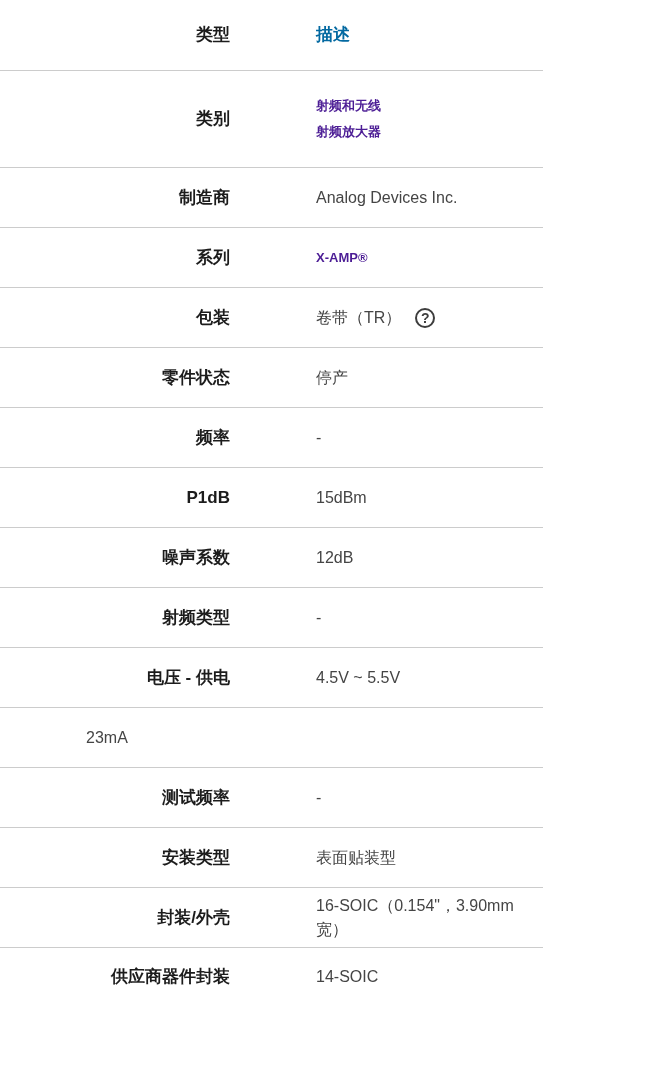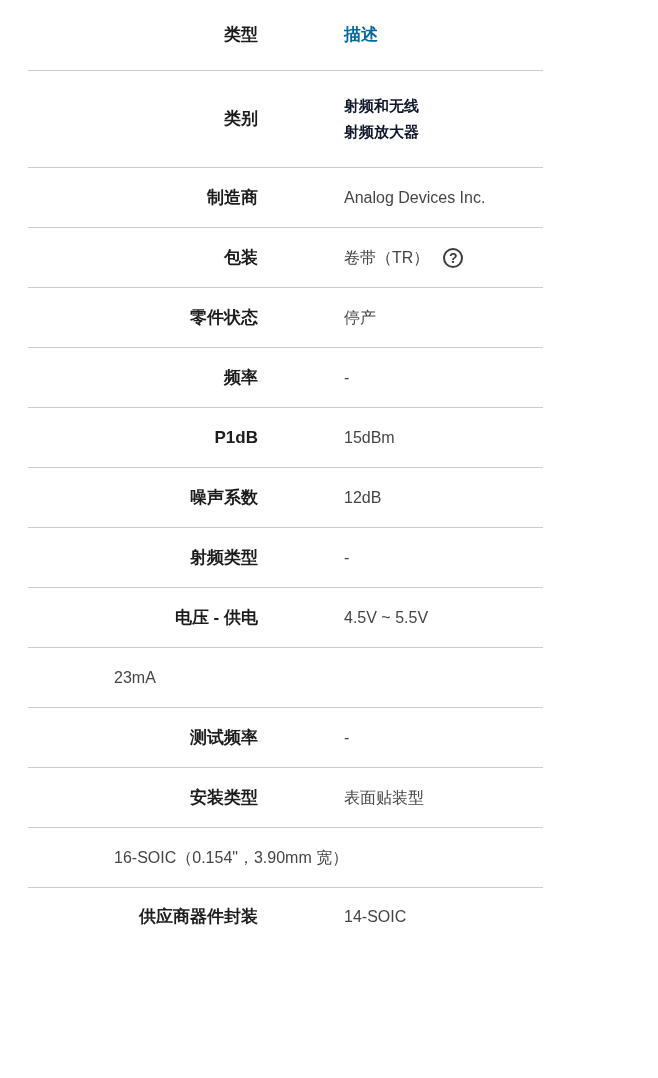--- a/index.html
+++ b/index.html
@@ -6,21 +6,20 @@
   html, body {
     margin: 0;
     padding: 0;
     background: #ffffff;
     width: 658px;
     font-family: "Liberation Sans", "DejaVu Sans", sans-serif;
   }
   .attr-table {
     width: 543px;
     background: #ffffff;
-    padding-left: 28px;
   }
   .row {
     display: flex;
     align-items: center;
     border-bottom: 1px solid #cccccc;
     min-height: 60px;
   }
   .row.header-row {
     min-height: 71px;
   }
@@ -46,24 +45,24 @@
     color: #454545;
     display: flex;
     align-items: center;
     line-height: 24px;
   }
   .value-stack {
     display: flex;
     flex-direction: column;
   }
   a.value-link {
-    color: #0f172a;
+    color: #4c1d95;
     font-weight: 700;
     text-decoration: none;
-    font-size: 15px;
+    font-size: 13px;
     line-height: 26px;
     cursor: pointer;
   }
   .value-text {
     font-size: 16px;
     color: #454545;
   }
   .help-icon {
     margin-left: 14px;
     width: 20px;
@@ -101,20 +100,28 @@
       </div>
       <div class="row">
         <div class="cell-label">制造商</div>
         <div class="cell-value">
           <div class="value-stack">
             <span class="value-text">Analog Devices Inc.</span>
           </div>
         </div>
       </div>
       <div class="row">
+        <div class="cell-label">系列</div>
+        <div class="cell-value">
+          <div class="value-stack">
+            <a class="value-link" href="#">X-AMP®</a>
+          </div>
+        </div>
+      </div>
+      <div class="row">
         <div class="cell-label">包装</div>
         <div class="cell-value">
           <div class="value-stack">
             <span class="value-text">卷带（TR）</span>
           </div>
           <span class="help-icon">?</span>
         </div>
       </div>
       <div class="row">
         <div class="cell-label">零件状态</div>
@@ -181,20 +188,21 @@
       </div>
       <div class="row">
         <div class="cell-label">安装类型</div>
         <div class="cell-value">
           <div class="value-stack">
             <span class="value-text">表面贴装型</span>
           </div>
         </div>
       </div>
       <div class="row">
+        <div class="cell-label">封装/外壳</div>
         <div class="cell-value">
           <div class="value-stack">
             <span class="value-text">16-SOIC（0.154"，3.90mm 宽）</span>
           </div>
         </div>
       </div>
       <div class="row">
         <div class="cell-label">供应商器件封装</div>
         <div class="cell-value">
           <div class="value-stack">

